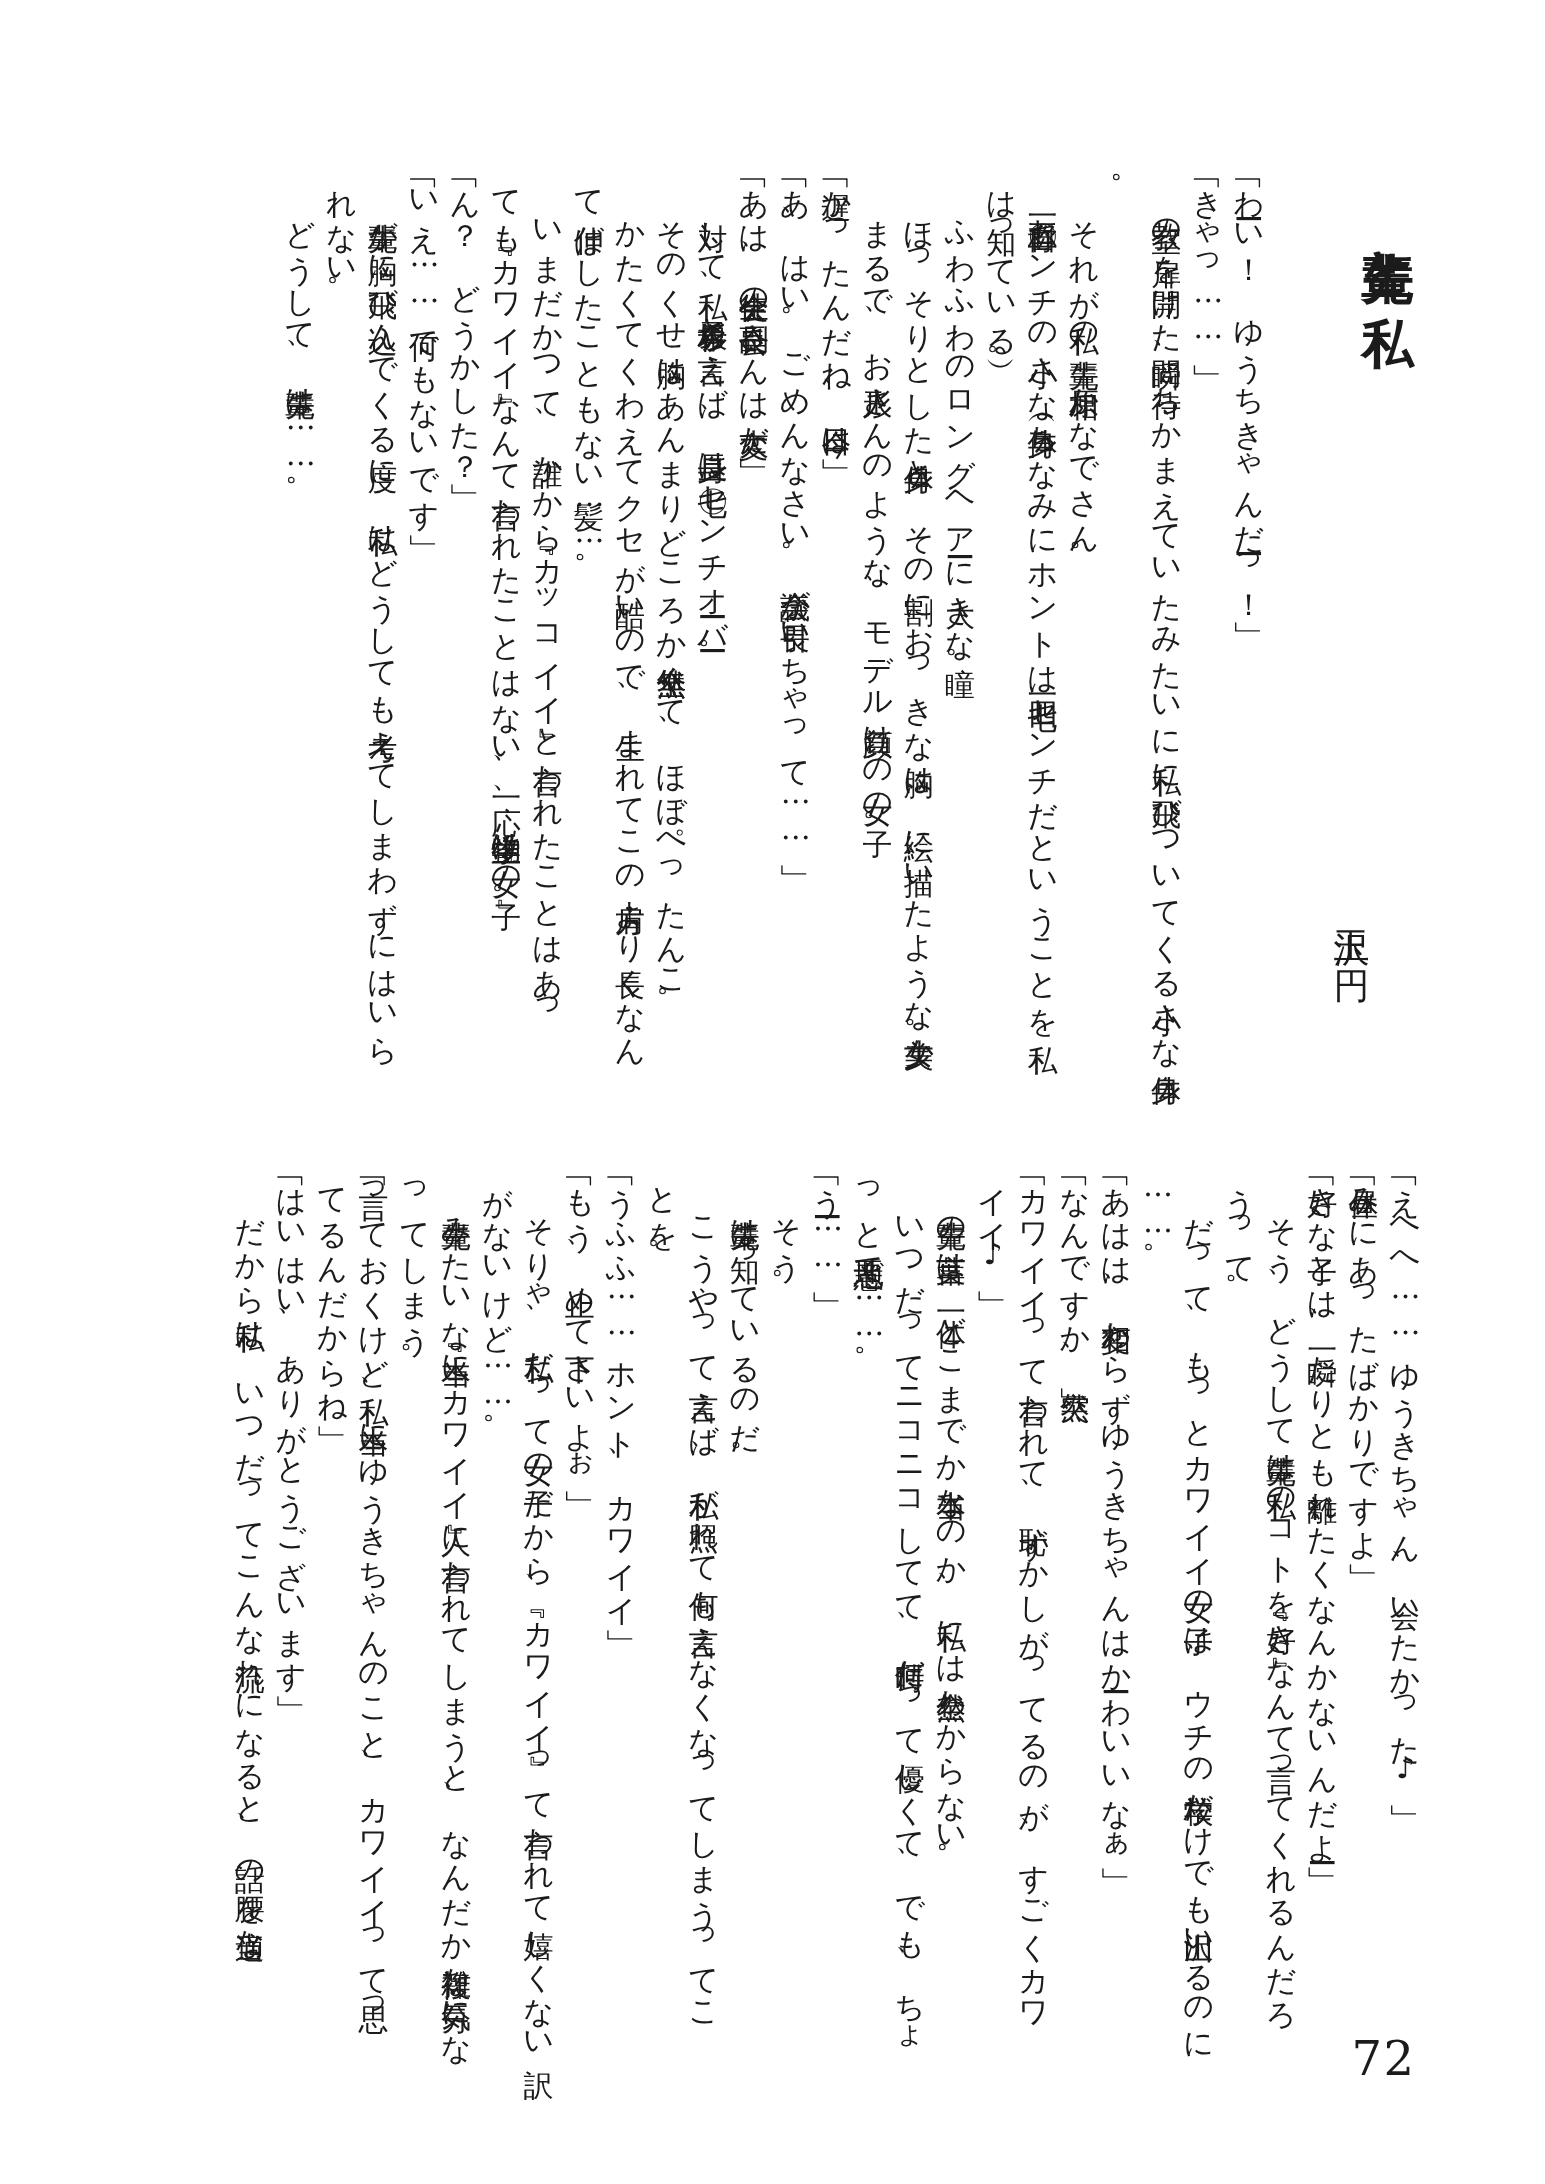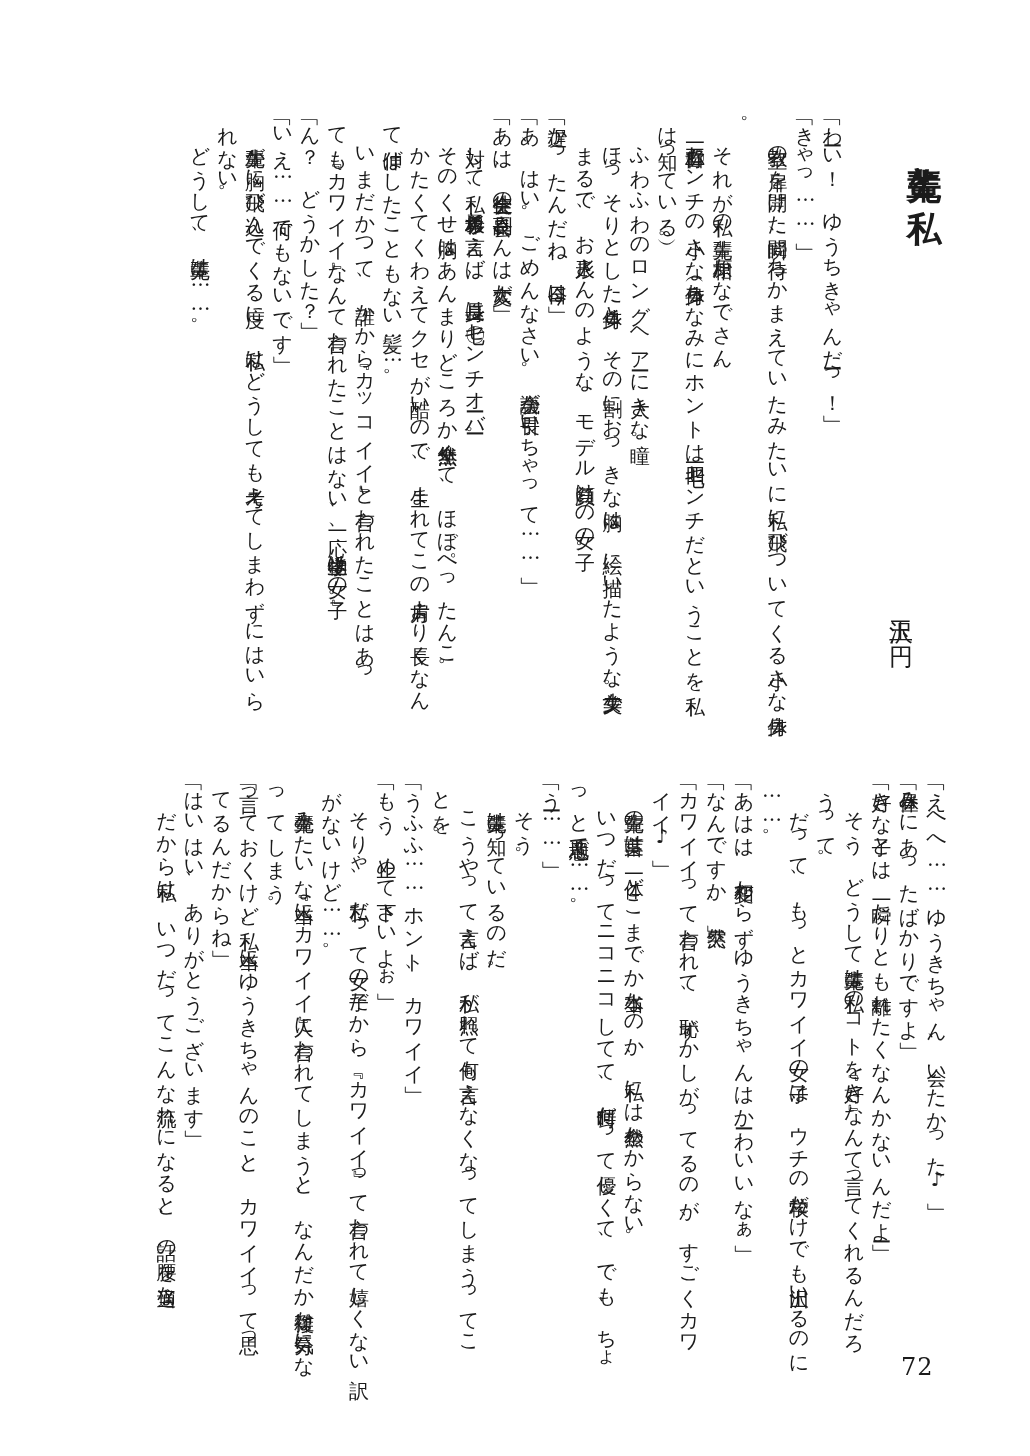--- a/index.html
+++ b/index.html
@@ -62,21 +62,21 @@
     margin: 0;
     padding: 0;
     line-break: anywhere;
     word-break: break-all;
   }
   .block p.indent { text-indent: 1em; }
   .page-number {
     position: absolute;
     top: 1353px;
     left: 901px;
-    font-size: 24px;
+    font-size: 32px;
     letter-spacing: 1px;
   }
 </style>
 </head>
 <body>
 
 <div class="page">
 
   <h1 class="title">先輩と私</h1>
 

